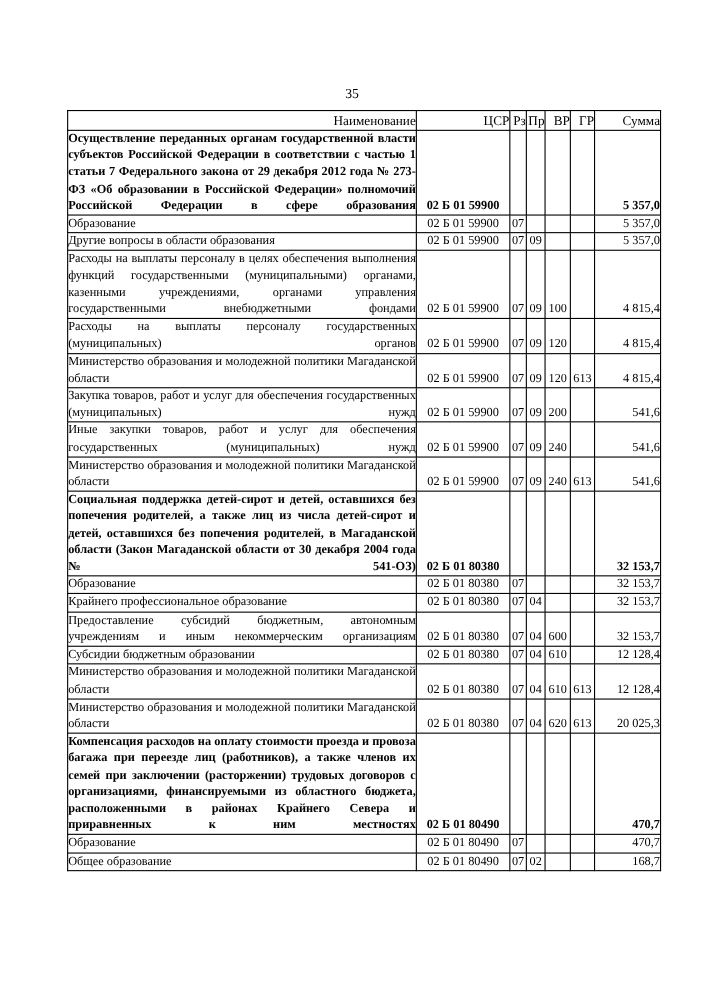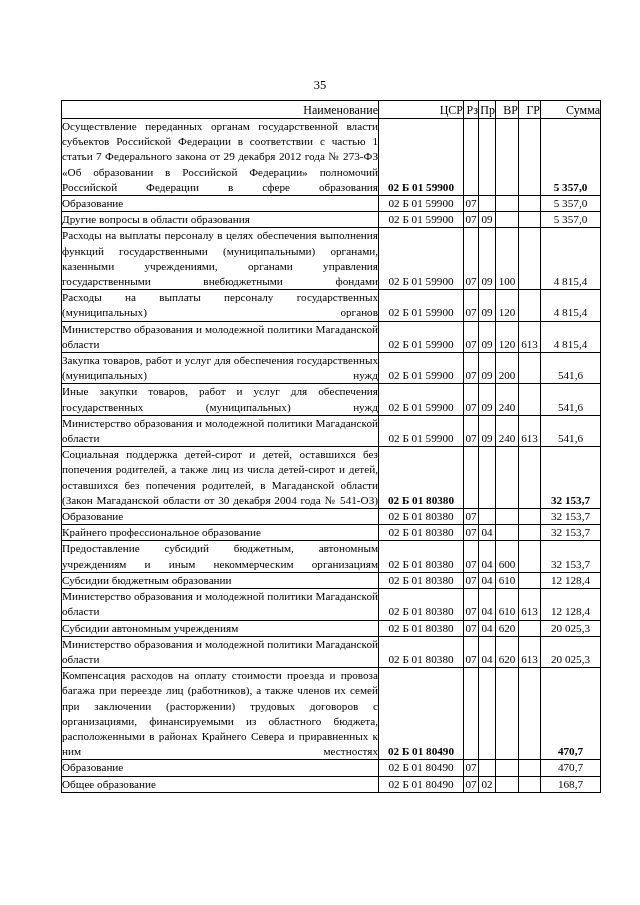--- a/index.html
+++ b/index.html
@@ -68,39 +68,39 @@
     text-align-last: justify;
     padding: 1px 3px 1px 3px;
     line-height: 15.2px;
     hyphens: none;
   }
   .cell-name.short {
     text-align: center;
     text-align-last: left;
   }
   .cell-name.bold {
-    font-weight: normal;
+    font-weight: bold;
   }
   .cell-csr {
     text-align: center;
     padding: 1px 2px;
     line-height: 15.2px;
     white-space: nowrap;
   }
   .cell-csr.bold { font-weight: bold; }
   .cell-code {
     text-align: center;
     padding: 1px 0px;
     line-height: 15.2px;
     white-space: nowrap;
     font-size: 11.1px;
   }
   .cell-code.bold { font-weight: bold; }
   .cell-sum {
-    text-align: center;
+    text-align: right;
     padding: 1px 4px 1px 2px;
     line-height: 15.2px;
     white-space: nowrap;
   }
   .cell-sum.bold { font-weight: bold; }
 </style>
 </head>
 <body>
 
 <div class="page">
@@ -258,29 +258,20 @@
         <tr>
           <td class="cell-name">Министерство образования и молодежной политики Магаданской области</td>
           <td class="cell-csr">02 Б 01 80380</td>
           <td class="cell-code">07</td>
           <td class="cell-code">04</td>
           <td class="cell-code">610</td>
           <td class="cell-code">613</td>
           <td class="cell-sum">12 128,4</td>
         </tr>
         <tr>
-          <td class="cell-name short">Субсидии автономным учреждениям</td>
-          <td class="cell-csr">02 Б 01 80380</td>
-          <td class="cell-code">07</td>
-          <td class="cell-code">04</td>
-          <td class="cell-code">620</td>
-          <td class="cell-code"></td>
-          <td class="cell-sum">20 025,3</td>
-        </tr>
-        <tr>
           <td class="cell-name">Министерство образования и молодежной политики Магаданской области</td>
           <td class="cell-csr">02 Б 01 80380</td>
           <td class="cell-code">07</td>
           <td class="cell-code">04</td>
           <td class="cell-code">620</td>
           <td class="cell-code">613</td>
           <td class="cell-sum">20 025,3</td>
         </tr>
         <tr>
           <td class="cell-name bold">Компенсация расходов на оплату стоимости проезда и провоза багажа при переезде лиц (работников), а также членов их семей при заключении (расторжении) трудовых договоров с организациями, финансируемыми из областного бюджета, расположенными в районах Крайнего Севера и приравненных к ним местностях</td>

